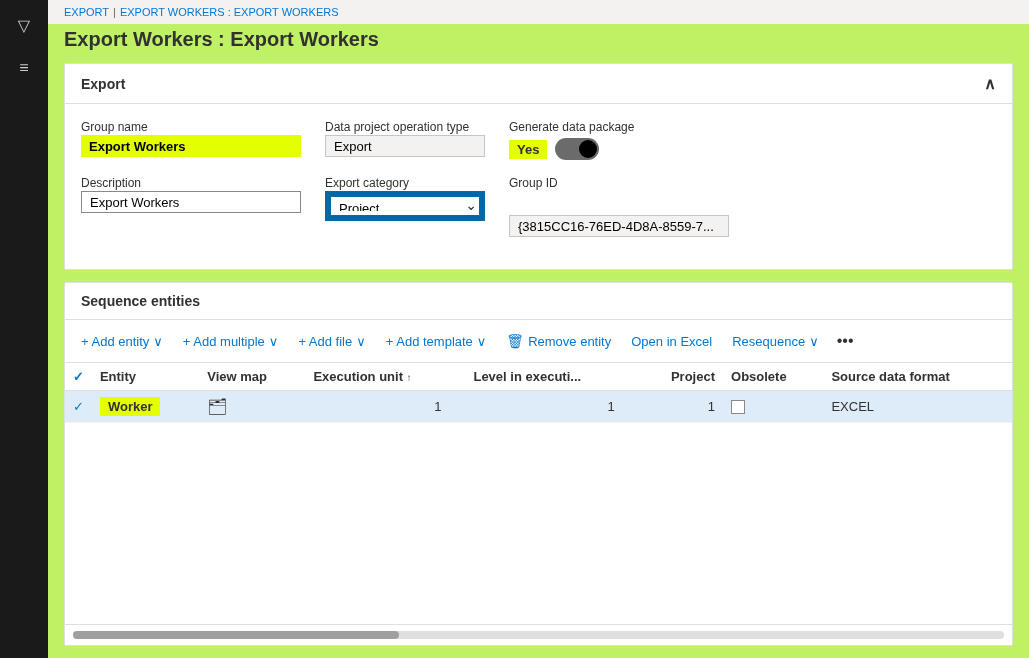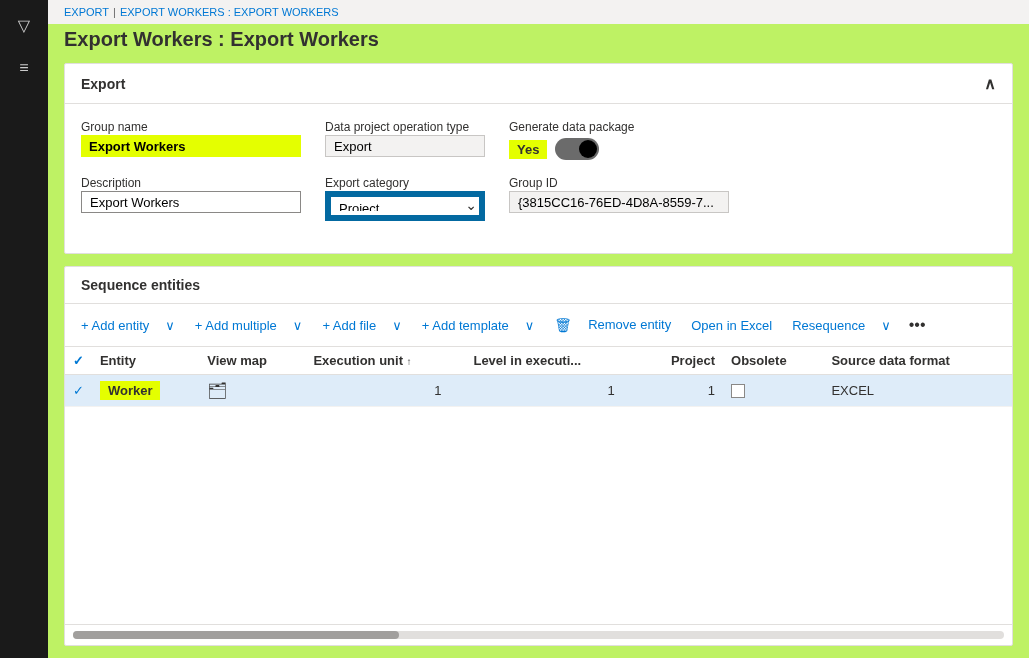--- a/index.html
+++ b/index.html
@@ -202,22 +202,22 @@
       display: flex;
       align-items: center;
       gap: 4px;
       padding: 8px 8px;
       border-bottom: 1px solid #e1dfdd;
       flex-wrap: wrap;
     }
 
     .toolbar-btn {
       display: flex;
-      align-items: flex-start;
-      gap: 16px;
+      align-items: center;
+      gap: 4px;
       padding: 4px 8px;
       font-size: 13px;
       color: #0078d4;
       cursor: pointer;
       background: none;
       border: none;
       white-space: nowrap;
     }
 
     .toolbar-btn-remove {
@@ -330,20 +330,21 @@
     .group-name-input {
       width: 220px;
     }
 
     .desc-input {
       width: 220px;
     }
 
     .group-id-input {
       width: 220px;
+      margin-top: 24px;
     }
 
     .data-op-input {
       width: 160px;
     }
 
     .breadcrumb-link {
       color: #0078d4;
       cursor: pointer;
       text-decoration: none;

